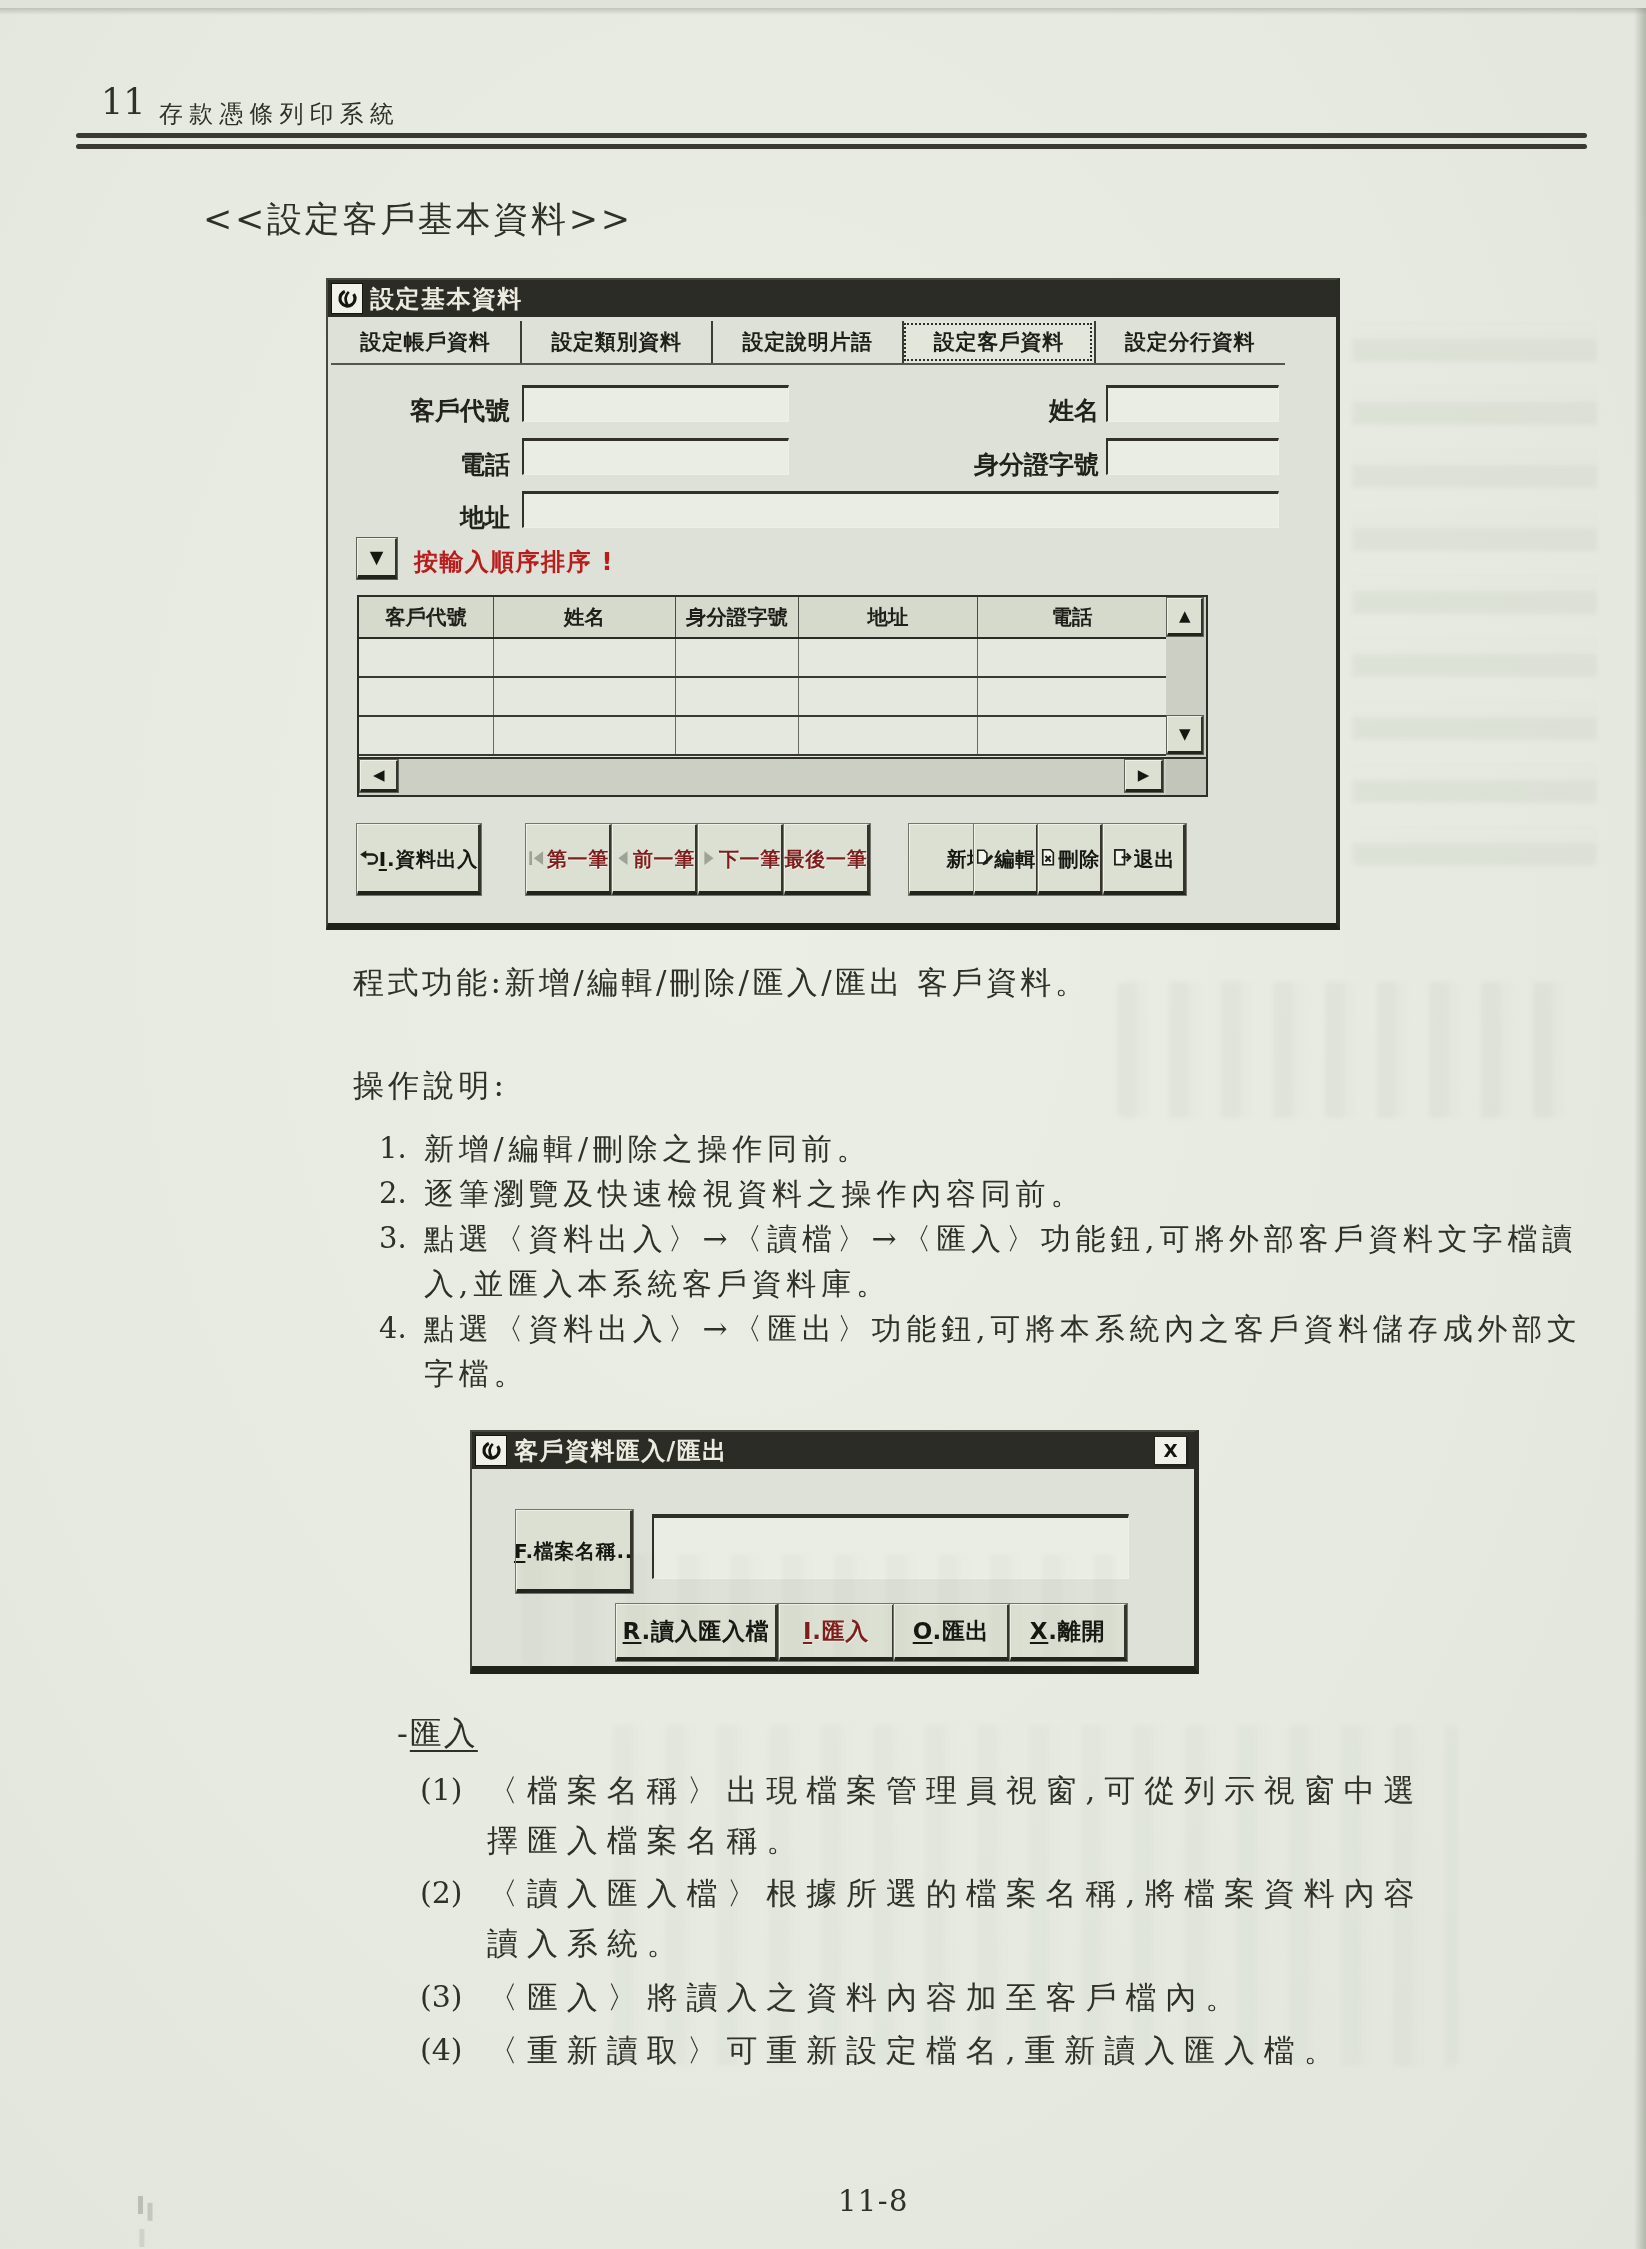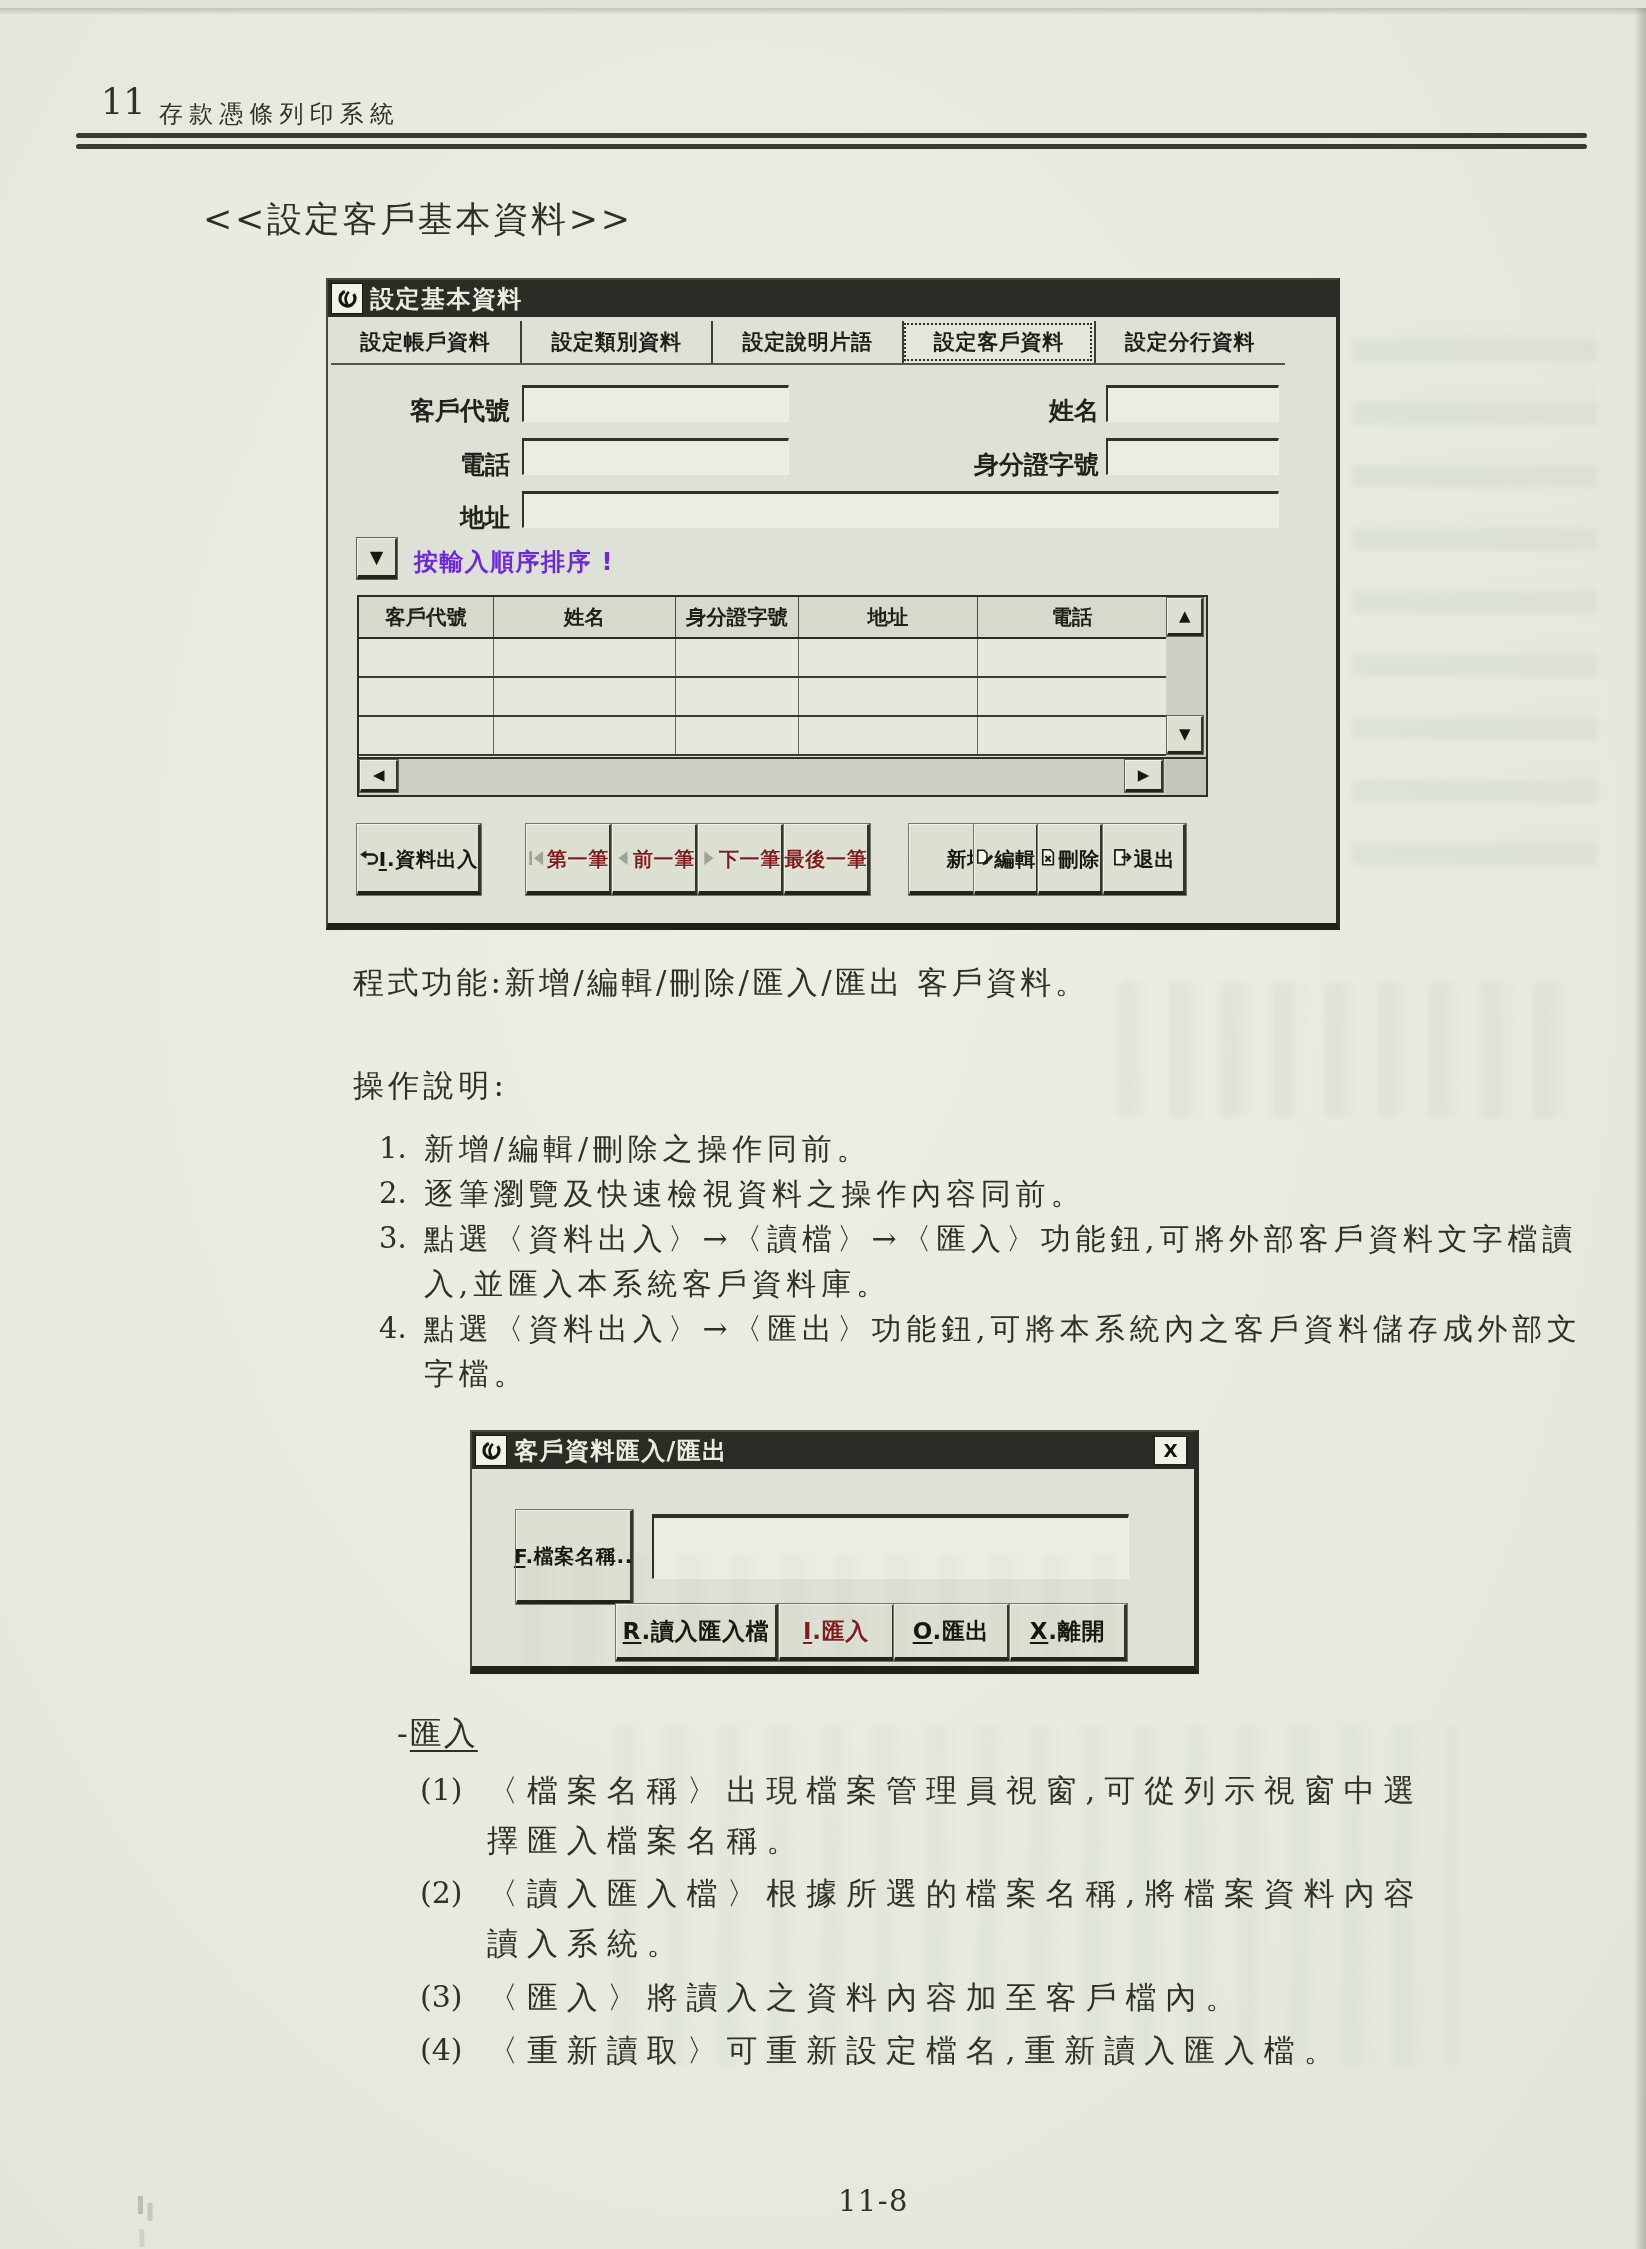--- a/index.html
+++ b/index.html
@@ -96,21 +96,21 @@
   .tab.active{outline:2px dotted #2f2f29;outline-offset:-4.1px;background:#e3e7db;}
 
   .fld-label{position:absolute;font-size:25px;font-weight:bold;color:#22221c;
     text-align:right;white-space:nowrap;}
   .md-input{height:37px;}
 
   #md-sort-btn{position:absolute;left:29px;top:258px;width:40px;height:41px;background:#dce0d2;
     box-sizing:border-box;border-top:1.4px solid #f0f2e8;border-left:1.4px solid #f0f2e8;
     border-right:2.7px solid #35352d;border-bottom:4.1px solid #23231d;outline:1.4px solid #60605a;
     display:flex;align-items:center;justify-content:center;font-size:17.7px;color:#171712;}
-  #md-sort-label{position:absolute;left:86px;top:266px;font-size:24px;font-weight:bold;color:#6d28d9;letter-spacing:1.4px;text-align:right;}
+  #md-sort-label{position:absolute;left:86px;top:266px;font-size:24px;font-weight:bold;color:#b91c1c;letter-spacing:1.4px;text-align:right;}
 
   #md-table{position:absolute;left:29px;top:315px;width:851px;height:202px;
     border:2px solid #2e2e28;box-sizing:border-box;background:#e4e8de;}
   .th-row{position:absolute;left:0;top:0;width:807px;height:42px;display:flex;
     background:#d6dacc;border-bottom:2.7px solid #2b2b25;box-sizing:border-box;}
   .th{display:flex;align-items:center;justify-content:center;font-size:20.4px;font-weight:bold;
     color:#20201b;box-sizing:border-box;}
   .th + .th{border-left:1.4px solid #4c4c44;}
   .tb-row{position:absolute;left:0;width:807px;height:39px;display:flex;
     border-bottom:2px solid #3a3a33;box-sizing:border-box;background:#e4e8de;}
@@ -139,21 +139,21 @@
   #btn-add{left:581px;width:82px;gap:36px;}
   #btn-edit{left:646px;width:65px;}
   #btn-del{left:710px;width:65px;}
   #btn-exit{left:775px;width:83px;}
 
   
   #import-dialog{left:470px;top:1422px;width:674px;height:234px;border-right:5.4px solid #2b2b25;border-bottom:8.2px solid #21211c;}
   #imp-close{position:absolute;right:6.8px;top:4.1px;width:33px;height:29px;background:#f0f2ea;
     border:1.4px solid #22221c;box-shadow:1.4px 1.4px 0 #22221c;box-sizing:border-box;
     display:flex;align-items:center;justify-content:center;font-size:18.4px;font-weight:bold;color:#14140f;}
-  #imp-file-btn{left:44px;top:78px;width:117px;height:94px;}
+  #imp-file-btn{left:44px;top:78px;width:117px;height:83px;}
   #imp-file-btn .btn-label{font-size:20px;}
   #imp-file-input{left:180px;top:82px;width:477px;height:65px;border-top:4.1px solid #2f2f29;border-left:2.7px solid #2f2f29;}
   .imp-btn{top:172px;height:57px;}
   .imp-btn .btn-label{font-size:23px;margin-top:0;}
   #imp-read{left:144px;width:162px;}
   #imp-import{left:307px;width:116px;}
   #imp-export{left:422px;width:116px;}
   #imp-leave{left:538px;width:117px;}
 
   u{text-decoration-thickness:2px;text-underline-offset:3.4px;}

